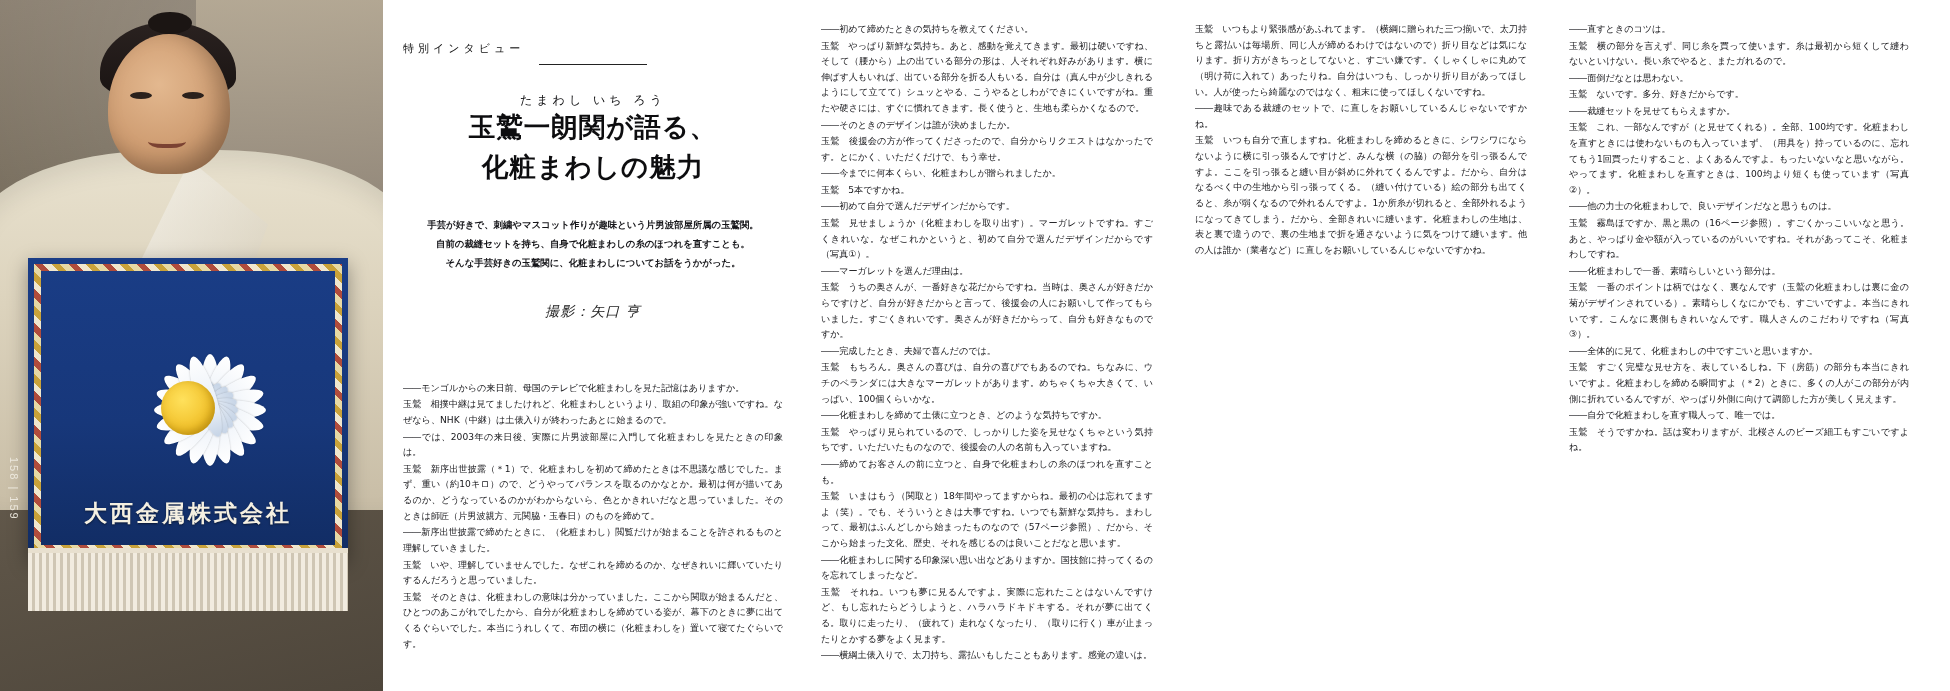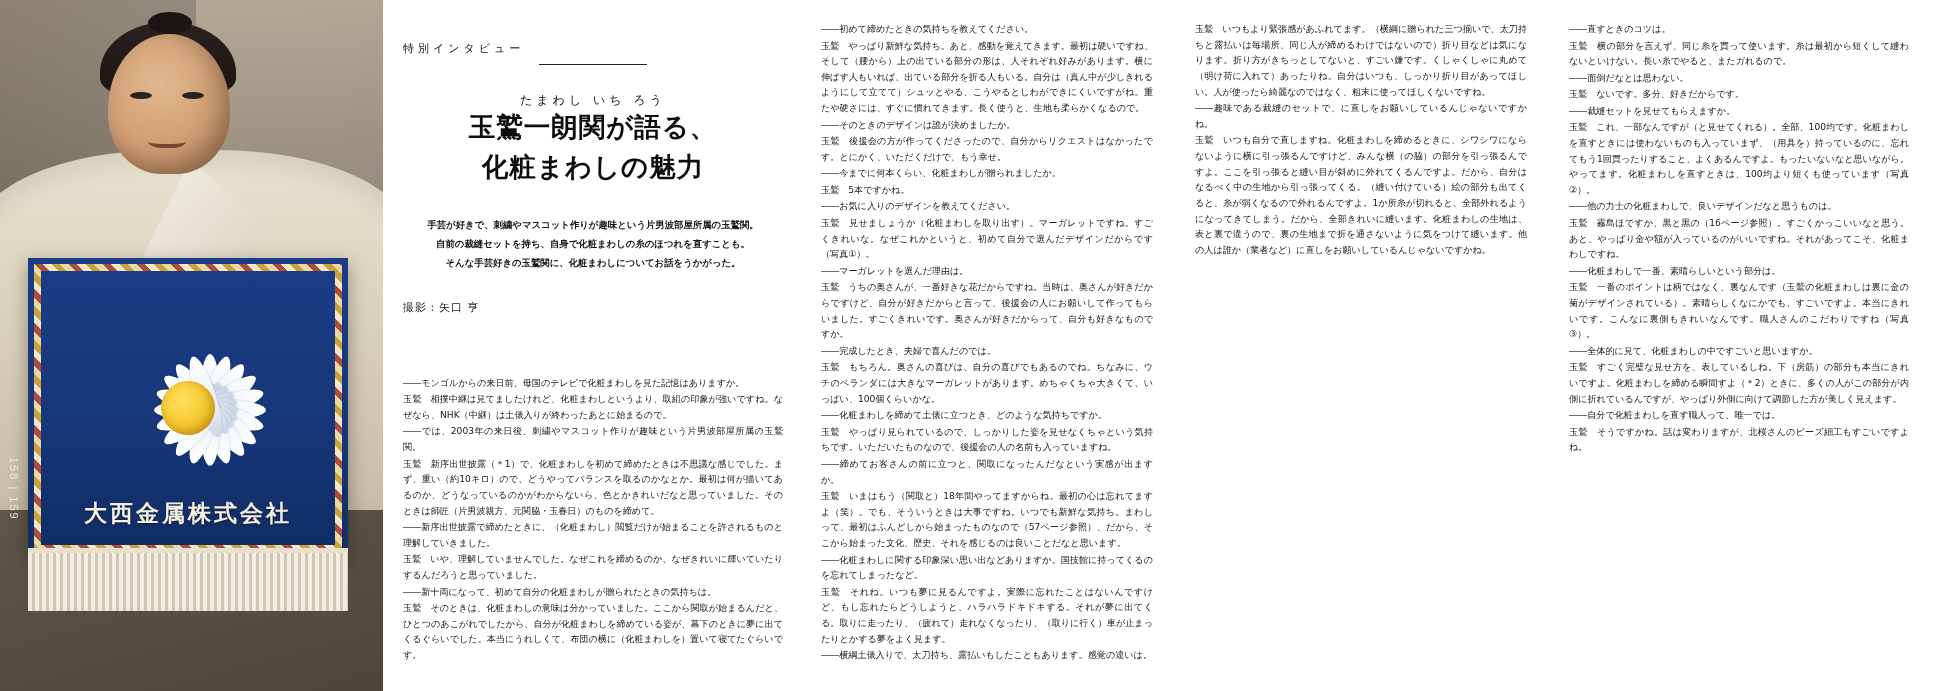--- a/index.html
+++ b/index.html
@@ -237,24 +237,25 @@
   .lede {
     margin: 30px 0 0 0;
     text-align: center;
     font-size: 9.4px;
     line-height: 2.0;
     color: #16161a;
     font-weight: bold;
   }
   .credit {
     margin: 26px 0 0 0;
-    text-align: left;
-    font-size: 11px;
+    text-align: center;
+    font-size: 14px;
     letter-spacing: 1px;
     color: #222;
+    font-style: italic;
   }
   .body-block {
     margin-top: 58px;
   }
   .body-block p { text-indent: 0; }
 
   .col-2 { left: 438px; width: 332px; }
   .col-3 { left: 812px; width: 332px; }
   .col-4 { left: 1186px; width: 340px; }
 </style>
@@ -317,45 +318,44 @@
         <span>玉鷲一朗関が語る、</span><br>
         <span>化粧まわしの魅力</span>
       </h1>
       <div class="lede" style="white-space: pre-line;">手芸が好きで、刺繍やマスコット作りが趣味という片男波部屋所属の玉鷲関。
 自前の裁縫セットを持ち、自身で化粧まわしの糸のほつれを直すことも。
 そんな手芸好きの玉鷲関に、化粧まわしについてお話をうかがった。</div>
       <div class="credit">撮影：矢口 亨</div>
       <div class="body-block" id="col1body">
           <p>――モンゴルからの来日前、母国のテレビで化粧まわしを見た記憶はありますか。</p>
           <p>玉鷲　相撲中継は見てましたけれど、化粧まわしというより、取組の印象が強いですね。なぜなら、NHK（中継）は土俵入りが終わったあとに始まるので。</p>
-          <p>――では、2003年の来日後、刺繍やマスコット作りが趣味という片男波部屋所属の玉鷲関。</p>
+          <p>――では、2003年の来日後、実際に片男波部屋に入門して化粧まわしを見たときの印象は。</p>
           <p>玉鷲　新序出世披露（＊1）で、化粧まわしを初めて締めたときは不思議な感じでした。まず、重い（約10キロ）ので、どうやってバランスを取るのかなとか。最初は何が描いてあるのか、どうなっているのかがわからないら、色とかきれいだなと思っていました。そのときは師匠（片男波親方、元関脇・玉春日）のものを締めて。</p>
           <p>――新序出世披露で締めたときに、（化粧まわし）閲覧だけが始まることを許されるものと理解していきました。</p>
           <p>玉鷲　いや、理解していませんでした。なぜこれを締めるのか、なぜきれいに輝いていたりするんだろうと思っていました。</p>
-          <p>――新十両になって、初めて自分の化粧まわしが贈られたときの気持ちは。</p>
           <p>玉鷲　そのときは、化粧まわしの意味は分かっていました。ここから関取が始まるんだと、ひとつのあこがれでしたから、自分が化粧まわしを締めている姿が、幕下のときに夢に出てくるぐらいでした。本当にうれしくて、布団の横に（化粧まわしを）置いて寝てたぐらいです。</p>
         </div>
     </div>
 
     <div class="col col-2" id="col2body">
         <p>――初めて締めたときの気持ちを教えてください。</p>
         <p>玉鷲　やっぱり新鮮な気持ち。あと、感動を覚えてきます。最初は硬いですね、そして（腰から）上の出ている部分の形は、人それぞれ好みがあります。横に伸ばす人もいれば、出ている部分を折る人もいる。自分は（真ん中が少しきれるようにして立てて）シュッとやる、こうやるとしわができにくいですがね。重たや硬さには、すぐに慣れてきます。長く使うと、生地も柔らかくなるので。</p>
         <p>――そのときのデザインは誰が決めましたか。</p>
         <p>玉鷲　後援会の方が作ってくださったので、自分からリクエストはなかったです。とにかく、いただくだけで、もう幸せ。</p>
         <p>――今までに何本くらい、化粧まわしが贈られましたか。</p>
         <p>玉鷲　5本ですかね。</p>
-        <p>――お気に入りのデザインを教えてください。</p>
+        <p>――初めて自分で選んだデザインだからです。</p>
         <p>玉鷲　見せましょうか（化粧まわしを取り出す）。マーガレットですね。すごくきれいな。なぜこれかというと、初めて自分で選んだデザインだからです（写真①）。</p>
         <p>――マーガレットを選んだ理由は。</p>
         <p>玉鷲　うちの奥さんが、一番好きな花だからですね。当時は、奥さんが好きだからですけど、自分が好きだからと言って、後援会の人にお願いして作ってもらいました。すごくきれいです。奥さんが好きだからって、自分も好きなものですか。</p>
         <p>――完成したとき、夫婦で喜んだのでは。</p>
         <p>玉鷲　もちろん。奥さんの喜びは、自分の喜びでもあるのでね。ちなみに、ウチのベランダには大きなマーガレットがあります。めちゃくちゃ大きくて、いっぱい、100個くらいかな。</p>
         <p>――化粧まわしを締めて土俵に立つとき、どのような気持ちですか。</p>
         <p>玉鷲　やっぱり見られているので、しっかりした姿を見せなくちゃという気持ちです。いただいたものなので、後援会の人の名前も入っていますね。</p>
-        <p>――締めてお客さんの前に立つと、関取になったんだなという実感が出ますか。</p>
+        <p>――締めてお客さんの前に立つと、自身で化粧まわしの糸のほつれを直すことも。</p>
         <p>玉鷲　いまはもう（関取と）18年間やってますからね。最初の心は忘れてますよ（笑）。でも、そういうときは大事ですね。いつでも新鮮な気持ち。まわしって、最初はふんどしから始まったものなので（57ページ参照）、だから、そこから始まった文化、歴史、それを感じるのは良いことだなと思います。</p>
         <p>――化粧まわしに関する印象深い思い出などありますか。国技館に持ってくるのを忘れてしまったなど。</p>
         <p>玉鷲　それね。いつも夢に見るんですよ。実際に忘れたことはないんですけど、もし忘れたらどうしようと、ハラハラドキドキする。それが夢に出てくる。取りに走ったり、（疲れて）走れなくなったり、（取りに行く）車が止まったりとかする夢をよく見ます。</p>
         <p>――横綱土俵入りで、太刀持ち、露払いもしたこともあります。感覚の違いは。</p>
       </div>
     <div class="col col-3" id="col3body">
         <p>玉鷲　いつもより緊張感があふれてます。（横綱に贈られた三つ揃いで、太刀持ちと露払いは毎場所、同じ人が締めるわけではないので）折り目などは気になります。折り方がきちっとしてないと、すごい嫌です。くしゃくしゃに丸めて（明け荷に入れて）あったりね。自分はいつも、しっかり折り目があってほしい。人が使ったら綺麗なのではなく、粗末に使ってほしくないですね。</p>
         <p>――趣味である裁縫のセットで、に直しをお願いしているんじゃないですかね。</p>
         <p>玉鷲　いつも自分で直しますね。化粧まわしを締めるときに、シワシワにならないように横に引っ張るんですけど、みんな横（の脇）の部分を引っ張るんですよ。ここを引っ張ると縫い目が斜めに外れてくるんですよ。だから、自分はなるべく中の生地から引っ張ってくる。（縫い付けている）絵の部分も出てくると、糸が弱くなるので外れるんですよ。1か所糸が切れると、全部外れるようになってきてしまう。だから、全部きれいに縫います。化粧まわしの生地は、表と裏で違うので、裏の生地まで折を通さないように気をつけて縫います。他の人は誰か（業者など）に直しをお願いしているんじゃないですかね。</p>
       </div>

